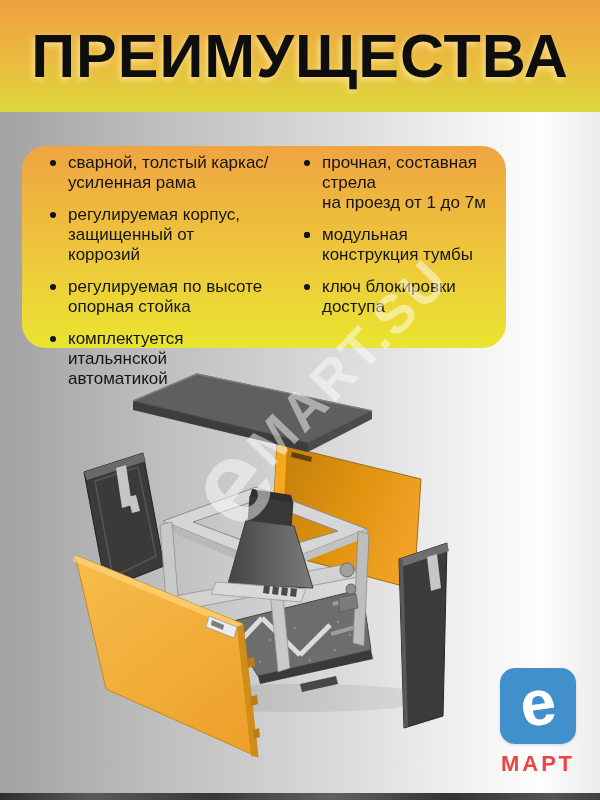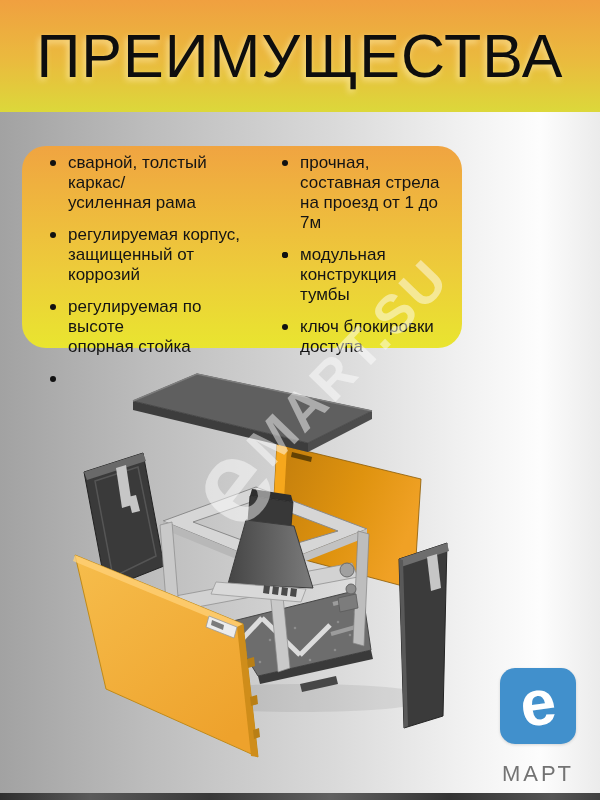--- a/index.html
+++ b/index.html
@@ -7,25 +7,25 @@
     width:600px;height:800px;position:relative;overflow:hidden;
     font-family:"Liberation Sans","DejaVu Sans",sans-serif;
     background:linear-gradient(90deg,#a2a2a2 0%,#bdbdbd 25%,#d9d9d9 55%,#f2f2f2 78%,#fdfdfd 90%,#ebebeb 100%);
   }
   .banner{
     position:absolute;left:0;top:0;width:600px;height:112px;
     background:linear-gradient(180deg,#f0a040 0%,#eabb3e 55%,#dcd83a 100%);
     display:flex;align-items:center;justify-content:center;
   }
   .banner h1{
-    margin:0;font-size:61px;font-weight:400;color:#0e0e0e;letter-spacing:1px;
+    margin:0;font-size:61px;font-weight:700;color:#0e0e0e;letter-spacing:1px;
     text-shadow:-2px 3px 6px rgba(255,238,170,.75);
   }
   .card{
-    position:absolute;left:22px;top:146px;width:440px;height:202px;
+    position:absolute;left:22px;top:146px;width:484px;height:202px;
     border-radius:24px;box-sizing:border-box;
     background:linear-gradient(180deg,#f0a441 0%,#edcc3a 62%,#e9e52f 100%);
     display:flex;padding:7px 14px 4px 26px;
   }
   .col{width:50%;box-sizing:border-box;}
   .col-right{padding-left:32px;}
   ul.adv{list-style:none;margin:0;padding:0;}
   ul.adv li{
     position:relative;padding-left:20px;margin-bottom:12px;
     font-size:17px;line-height:20px;font-weight:500;color:#141414;
@@ -47,21 +47,21 @@
   .logo-badge{
     width:76px;height:76px;border-radius:15px;background:#4190cc;
     display:flex;align-items:center;justify-content:center;
     box-shadow:0 1px 3px rgba(0,0,0,.15);
   }
   .logo-badge span{
     color:#ffffff;font-size:64px;font-weight:700;line-height:1;
     transform:rotate(-8deg);display:inline-block;margin-top:-6px;
   }
   .logo-text{
-    margin-top:17px;font-size:22px;font-weight:400;color:#737373;letter-spacing:3px;
+    margin-top:7px;font-size:22px;font-weight:700;color:#ef4444;letter-spacing:3px;
   }
   .bottom-strip{
     position:absolute;left:0;bottom:0;width:600px;height:7px;
     background:linear-gradient(90deg,#2e2e2e 0%,#5a5a5a 15%,#383838 35%,#616161 55%,#333333 75%,#555555 92%,#404040 100%);
   }
 </style>
 </head>
 <body>
 
 <header class="banner">
@@ -70,21 +70,22 @@
 
 <section class="card">
   <div class="col col-left">
     <ul class="adv" id="list-left">
         <li><span class="dot"></span><span class="txt">сварной, толстый каркас/
 усиленная рама</span></li>
         <li><span class="dot"></span><span class="txt">регулируемая корпус,
 защищенный от коррозий</span></li>
         <li><span class="dot"></span><span class="txt">регулируемая по высоте
 опорная стойка</span></li>
-        <li><span class="dot"></span></li>
+        <li><span class="dot"></span><span class="txt">комплектуется
+итальянской автоматикой</span></li>
       </ul>
   </div>
   <div class="col col-right">
     <ul class="adv" id="list-right">
         <li><span class="dot"></span><span class="txt">прочная, составная стрела
 на проезд от 1 до 7м</span></li>
         <li><span class="dot"></span></li>
         <li><span class="dot"></span><span class="txt">модульная
 конструкция тумбы</span></li>
         <li><span class="dot"></span><span class="txt">ключ блокировки

